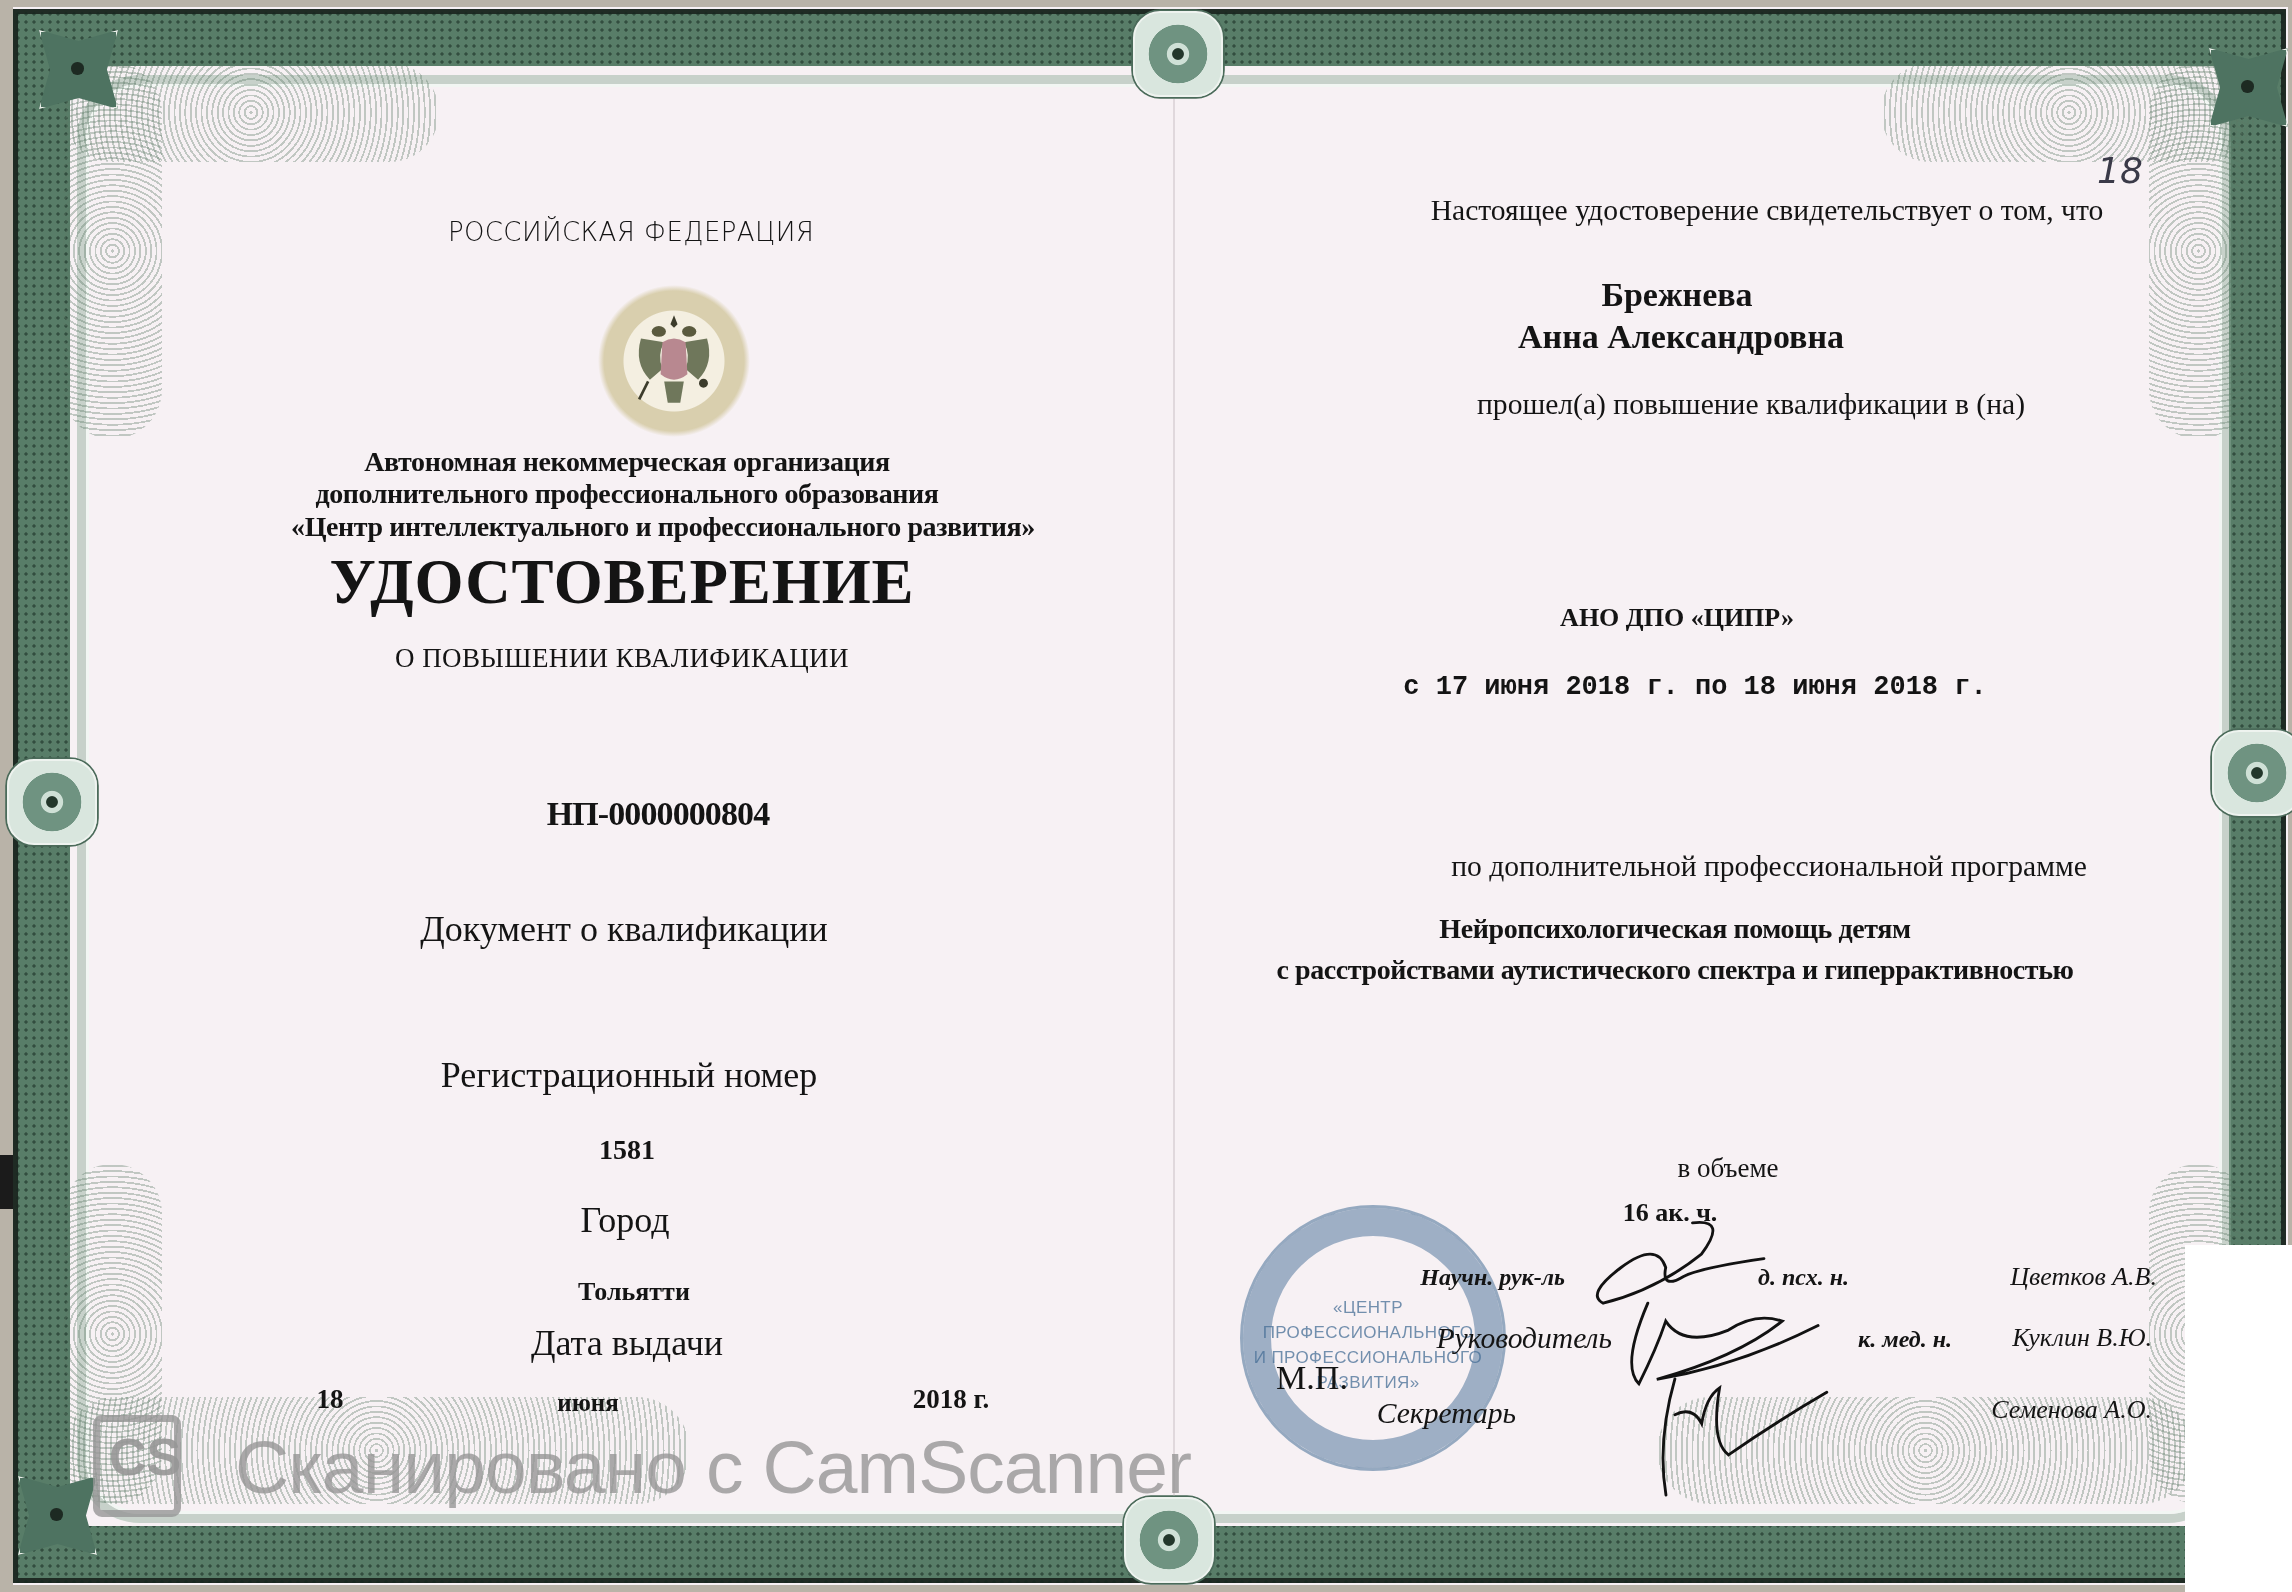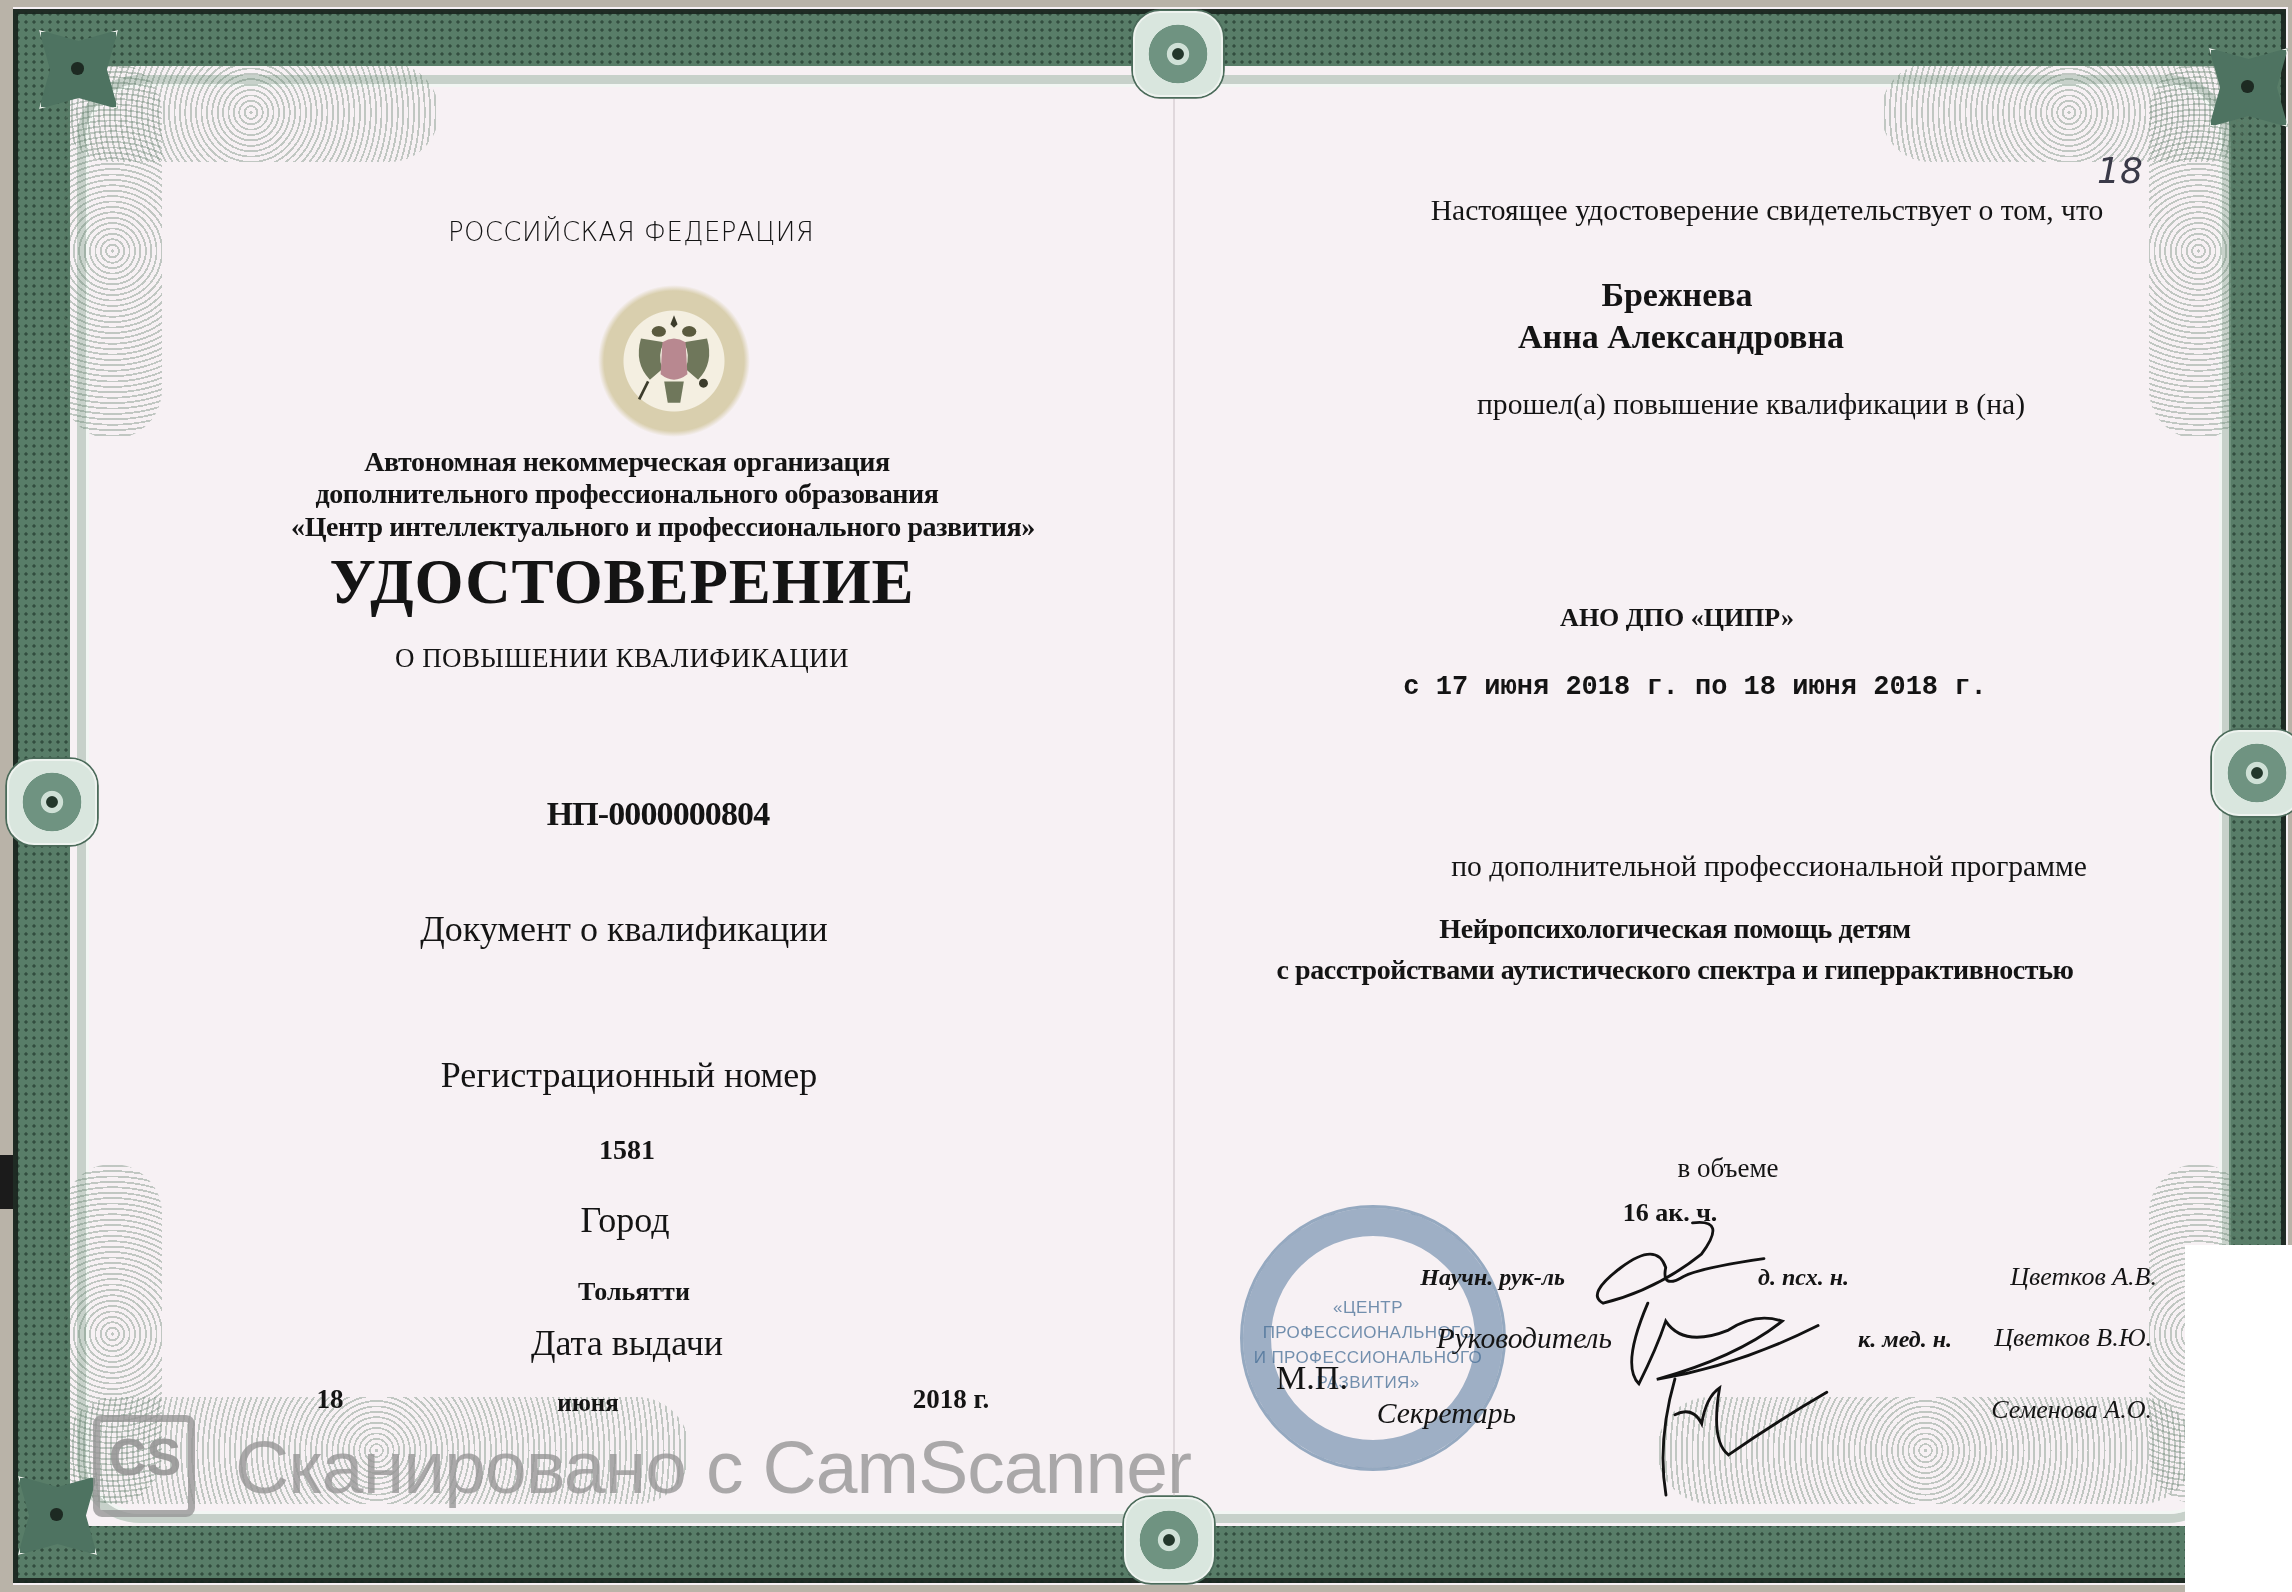--- a/index.html
+++ b/index.html
@@ -86,21 +86,21 @@
     white-space:nowrap; transform:translateX(-50%); letter-spacing:0.4px;
   }
   .sig { position:absolute; fill:none; stroke:#121212; stroke-width:3.2; stroke-linecap:round; }
   .hand { position:absolute; font-family:"DejaVu Sans", sans-serif; font-size:36px; color:#3a3a48; font-style:italic; font-weight:300;}
   .whitebox { position:absolute; left:2185px; top:1245px; width:107px; height:347px; background:#ffffff; }
   .watermark {
     position:absolute; left:235px; top:1424px; font-family:"Liberation Sans", sans-serif;
     font-size:75px; color:rgba(150,150,150,.8); white-space:nowrap; letter-spacing:-0.9px;
   }
   .cs-logo {
-    position:absolute; left:93px; top:1415px; width:102px; height:102px; border-radius:9px;
+    position:absolute; left:93px; top:1415px; width:88px; height:102px; border-radius:9px;
     border:7.2px solid rgba(150,150,150,.8); box-sizing:border-box;
   }
   .cs-logo span{
     position:absolute; left:9px; top:5.4px; font-family:"Liberation Sans", sans-serif; font-weight:bold;
     font-size:52px; color:rgba(150,150,150,.9);
   }
   .clip { position:absolute; left:0; top:1155px; width:14.3px; height:54px; background:#1b1b1b; }
 </style>
 </head>
 <body>
@@ -203,21 +203,21 @@
     <div class="stamp-text" style="left:125px;top:165px;">РАЗВИТИЯ»</div>
   </div>
   <div class="txt" style="left:1312px;top:1361px;font-size:34px;">М.П.</div>
 
   <div class="txt ital bold rt" style="left:1565px;top:1265px;font-size:24px;">Научн. рук-ль</div>
   <div class="txt ital bold rt" style="left:1849px;top:1265px;font-size:24px;">д. псх. н.</div>
   <div class="txt ital rt" style="left:2157px;top:1264px;font-size:26px;">Цветков А.В.</div>
 
   <div class="txt ital rt" style="left:1612px;top:1324px;font-size:29.6px;">Руководитель</div>
   <div class="txt ital bold rt" style="left:1952px;top:1327px;font-size:24px;">к. мед. н.</div>
-  <div class="txt ital rt" style="left:2152px;top:1325px;font-size:26px;">Цветков В.Ю.</div>
+  <div class="txt ital rt" style="left:2152px;top:1325px;font-size:26px;">Куклин В.Ю.</div>
 
   <div class="txt ital rt" style="left:1516px;top:1399px;font-size:29.6px;">Секретарь</div>
   <div class="txt ital rt" style="left:2152px;top:1397px;font-size:26px;">Семенова А.О.</div>
 
   <svg class="sig" style="left:1585px;top:1205px;" width="215" height="125" viewBox="0 0 240 140">
     <path d="M120 20 Q160 15 130 55 Q80 95 20 110 Q0 100 40 70 Q80 40 90 70 Q85 95 110 80 Q130 70 200 60"></path>
   </svg>
   <svg class="sig" style="left:1603px;top:1294px;" width="233" height="99" viewBox="0 0 260 110">
     <path d="M50 10 Q20 80 40 100 Q60 60 70 30 Q90 60 140 40 Q170 20 200 30 Q150 70 60 95 Q150 80 240 35"></path>
   </svg>

